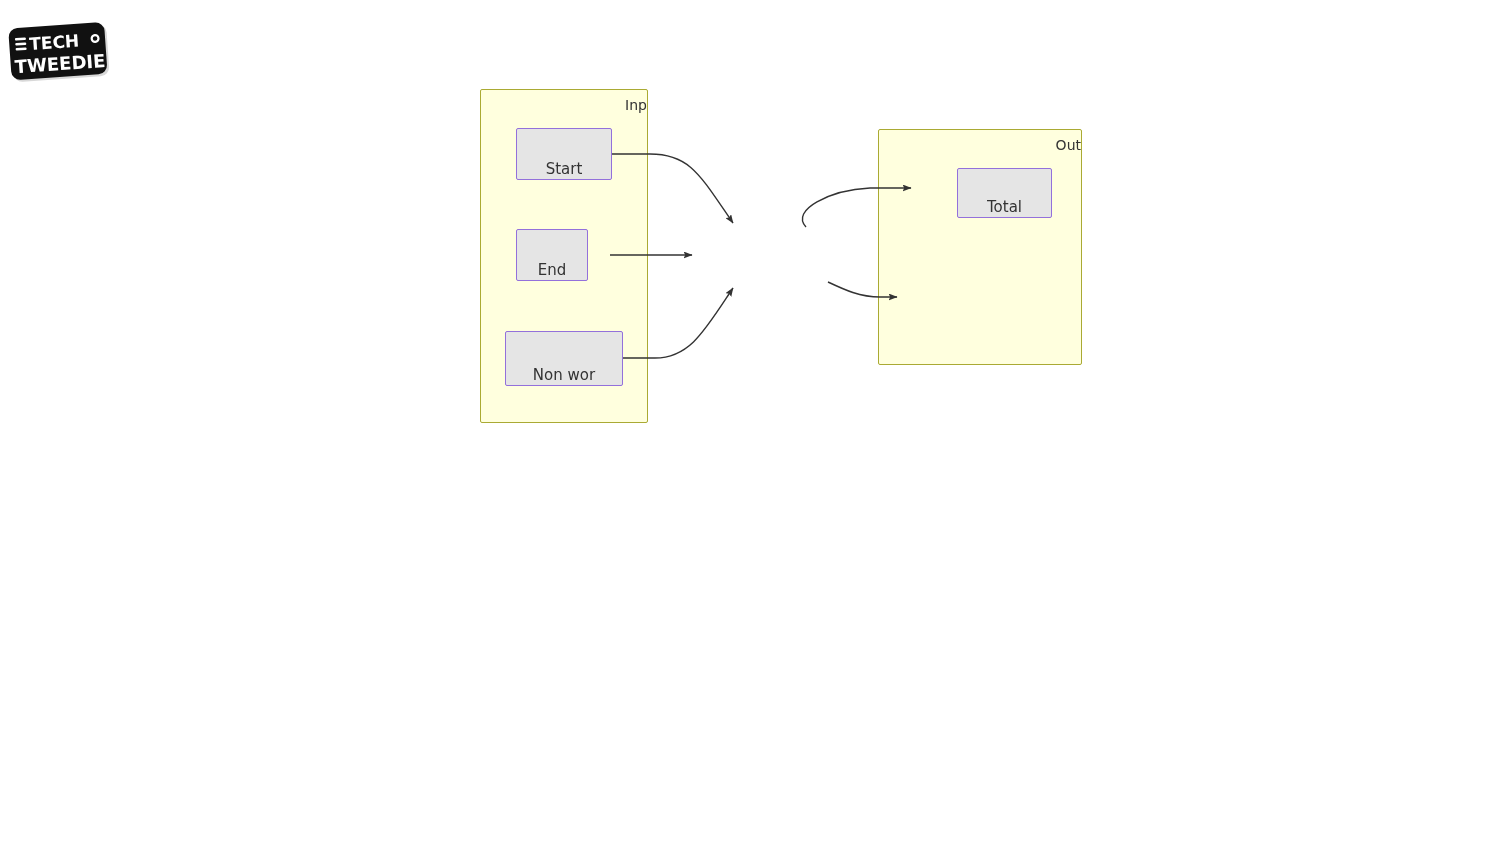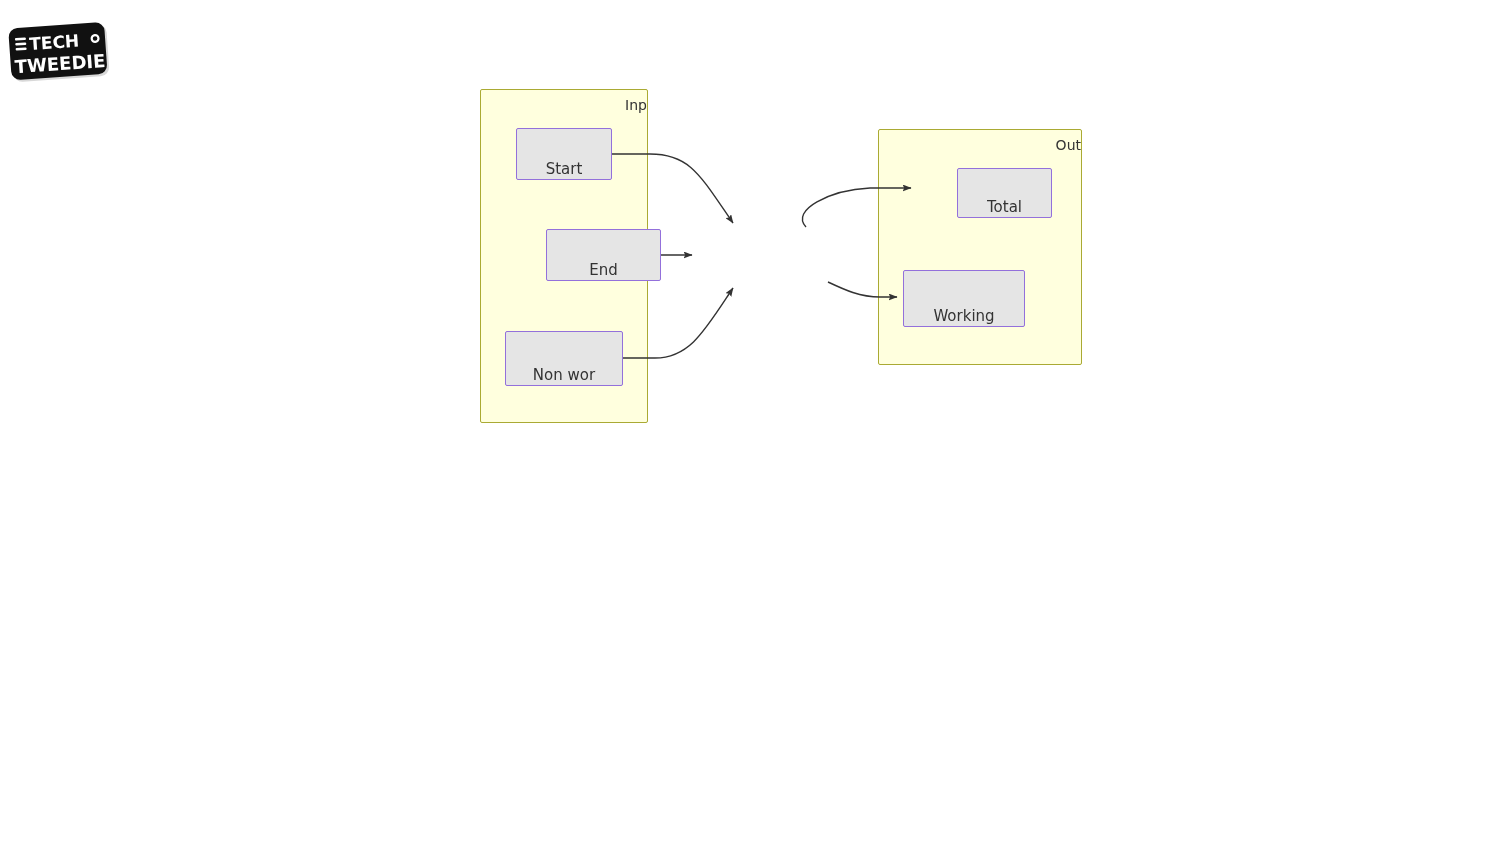--- a/index.html
+++ b/index.html
@@ -136,30 +136,27 @@
 
     <path d="M806,227 C790,210 830,190 870,188 L911,188" fill="none" stroke="#333333" stroke-width="1.4" marker-end="url(#arrowhead)"></path>
 
     <path d="M828,282 C845,290 860,297 880,297 L897,297" fill="none" stroke="#333333" stroke-width="1.4" marker-end="url(#arrowhead)"></path>
   </svg>
 
   <div class="node" style="left:516px; top:128px; width:96px; height:52px;">
     <span class="node-label">Start</span>
   </div>
 
-  <div class="node" style="left:546px; top:229px; width:115px; height:52px;">
+  <div class="node" style="left:516px; top:229px; width:72px; height:52px;">
     <span class="node-label">End</span>
   </div>
 
   <div class="node clipped" style="left:505px; top:331px; width:118px; height:55px;">
     <span class="node-label">Non wor</span>
   </div>
 
 
   <div class="node" style="left:917px; top:168px; width:95px; height:50px;margin-left:40px;">
     <span class="node-label">Total</span>
   </div>
 
-  <div class="node" style="left:903px; top:270px; width:122px; height:57px;">
-    <span class="node-label">Working</span>
-  </div>
 
 </div>
 
 </body></html>

